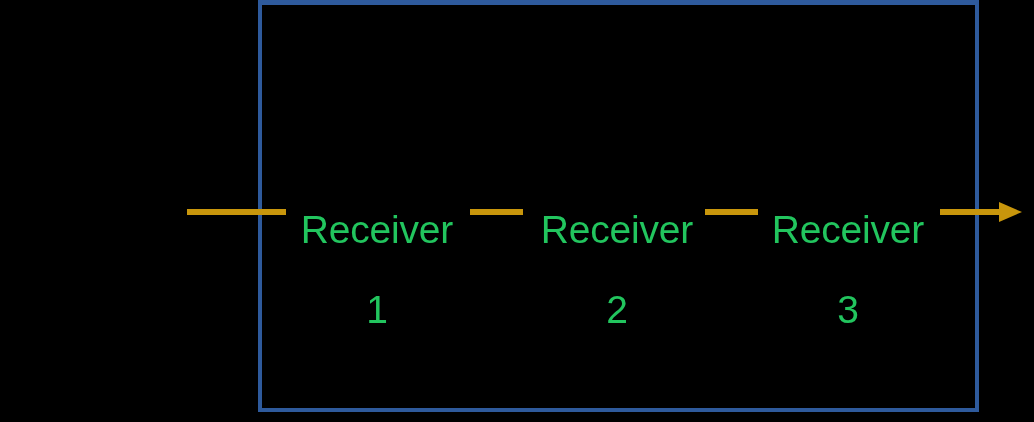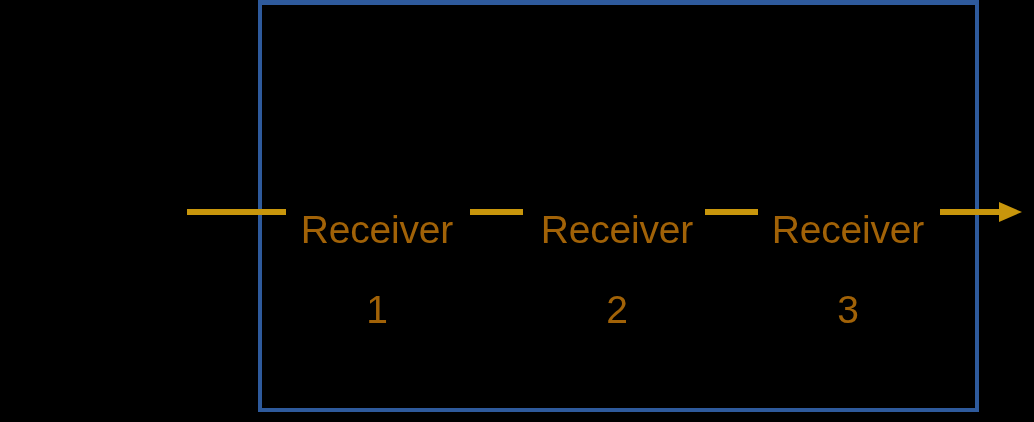--- a/index.html
+++ b/index.html
@@ -51,21 +51,21 @@
     border-bottom: 10px solid transparent;
     border-left: 23px solid #c8960c;
   }
 
   
   .receiver-label {
     position: absolute;
     top: 170px;
     width: 200px;
     text-align: center;
-    color: #a16207;
+    color: #22c55e;
     font-family: "Liberation Sans", sans-serif;
     font-size: 39px;
     line-height: 40px;
     font-weight: 400;
     white-space: pre-line;
     letter-spacing: -0.2px;
   }
   .receiver-label .rx-name { display: block; }
   .receiver-label .rx-index { display: block; }
 

